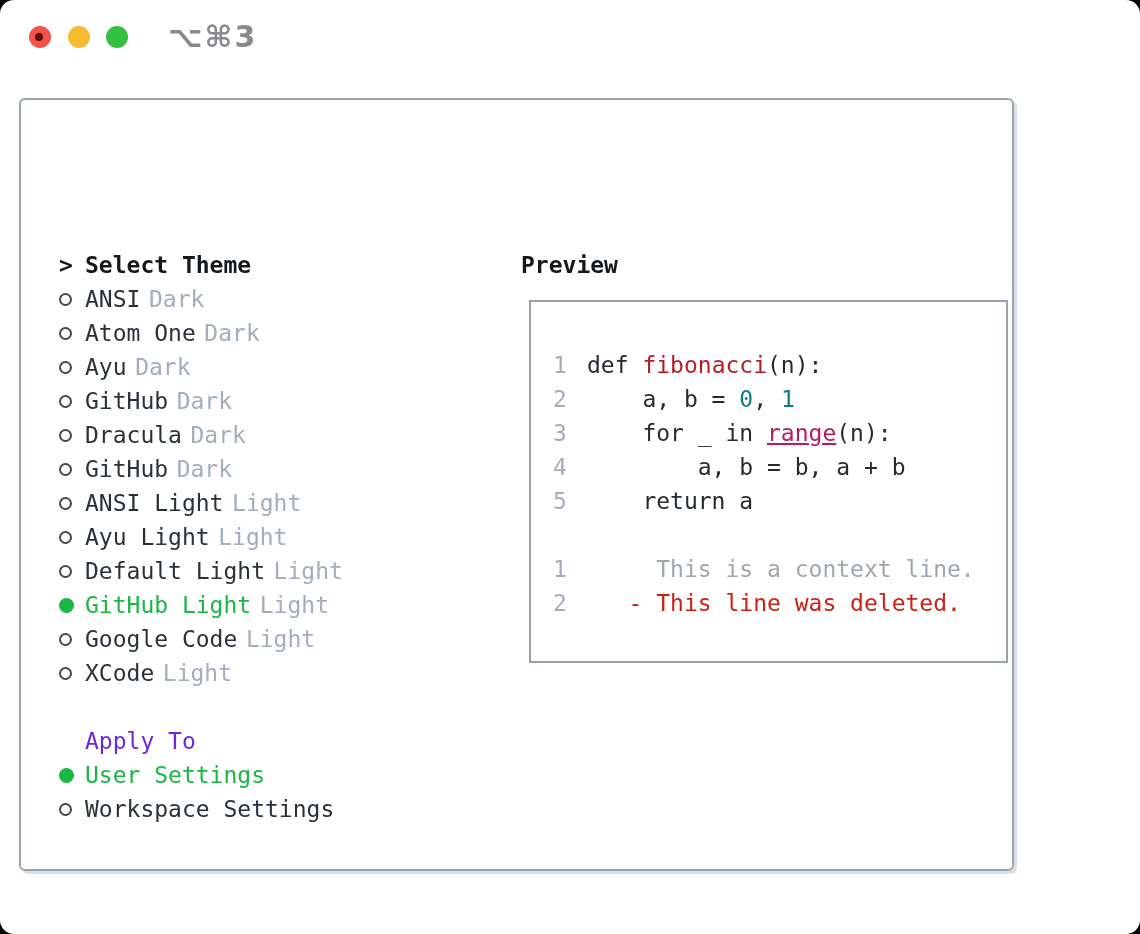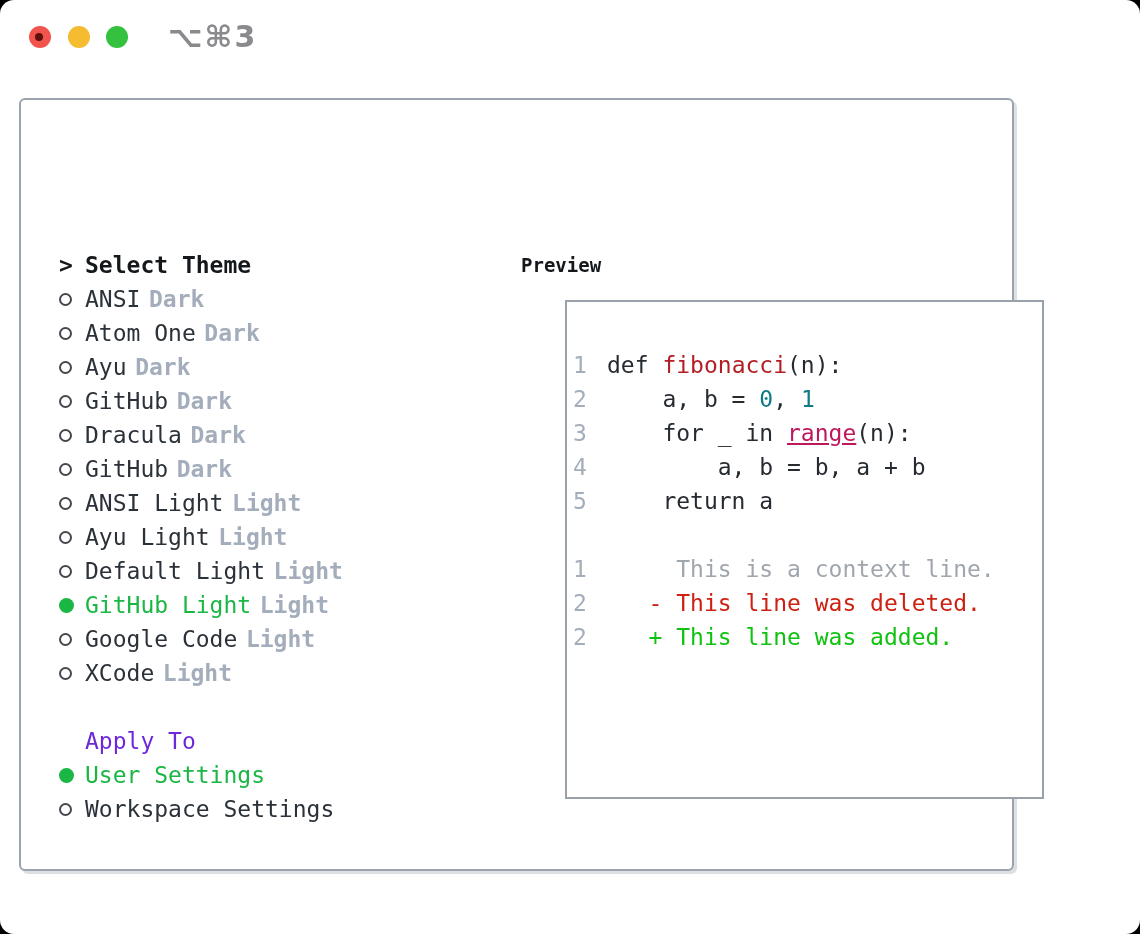--- a/index.html
+++ b/index.html
@@ -41,35 +41,35 @@
   .circle-open {
     width:13px; height:13px; border-radius:50%;
     border:2px solid #43484e; background:transparent;
   }
   .circle-filled { width:15px; height:15px; border-radius:50%; background:#1ab744; }
   .prefix { width:26px; color:#15181b; font-weight:700; font-size:23px; }
   .hdr-label { color:#15181b; font-weight:700; }
   .hdr-label-plain { color:#6d28d9; font-weight:400; }
   .item-name { color:#2b3138; }
   .item-name.sel { color:#1ab744; }
-  .item-variant { color:#a4adbb; margin-left:0.62ch;font-weight:bold; }
+  .item-variant { color:#a4adbb; margin-left:0.62ch; }
   .hint {
     position:absolute; left:38px; top:760px; width:440px;
     font-size:23px; line-height:34px; color:#a4adbb; white-space:pre;
   }
 
   
   .preview-header {
     position:absolute; left:500px; top:148px; height:34px; line-height:34px;
-    font-size:19px; font-weight:700; color:#15181b;
+    font-size:23px; font-weight:700; color:#15181b;
   }
   .preview-box {
-    position:absolute; left:508px; top:200px; width:479px; height:499px;
+    position:absolute; left:508px; top:200px; width:479px; height:363px;
     border:2px solid #99a2ab; background:#fff;
-    padding:46px 0 0 6px; overflow:hidden;margin-left:36px;
+    padding:46px 0 0 22px; overflow:hidden;
   }
   .code-line { height:34px; line-height:34px; font-size:23px; white-space:pre; }
   .ln { display:inline-block; width:34px; color:#a4aebb; }
   .tk-d { color:#262b31; }
   .tk-f { color:#b31d23; }
   .tk-n { color:#0e7a86; }
   .tk-b { color:#be185d;text-decoration:underline; }
   .tk-c { color:#a0a6ad; }
   .tk-r { color:#ce2113; }
   .tk-g { color:#10c210; }
@@ -130,17 +130,16 @@
     <div class="preview-box">
 
     <div class="code-line"><span class="ln">1</span><span class="tk-d">def </span><span class="tk-f">fibonacci</span><span class="tk-d">(n):</span></div>
         <div class="code-line"><span class="ln">2</span><span class="tk-d">    a, b = </span><span class="tk-n">0</span><span class="tk-d">, </span><span class="tk-n">1</span></div>
         <div class="code-line"><span class="ln">3</span><span class="tk-d">    for _ in </span><span class="tk-b">range</span><span class="tk-d">(n):</span></div>
         <div class="code-line"><span class="ln">4</span><span class="tk-d">        a, b = b, a + b</span></div>
         <div class="code-line"><span class="ln">5</span><span class="tk-d">    return a</span></div>
         <div class="code-line"><span class="ln"></span></div>
         <div class="code-line"><span class="ln">1</span><span class="tk-c">     This is a context line.</span></div>
         <div class="code-line"><span class="ln">2</span><span class="tk-d">   </span><span class="tk-r">- This line was deleted.</span></div>
-        <div class="code-line"><span class="ln">2</span><span class="tk-d">   </span><span class="tk-g">+ This line was added.</span></div>
       </div>
 
   </div>
 </div>
 
 </body></html>

